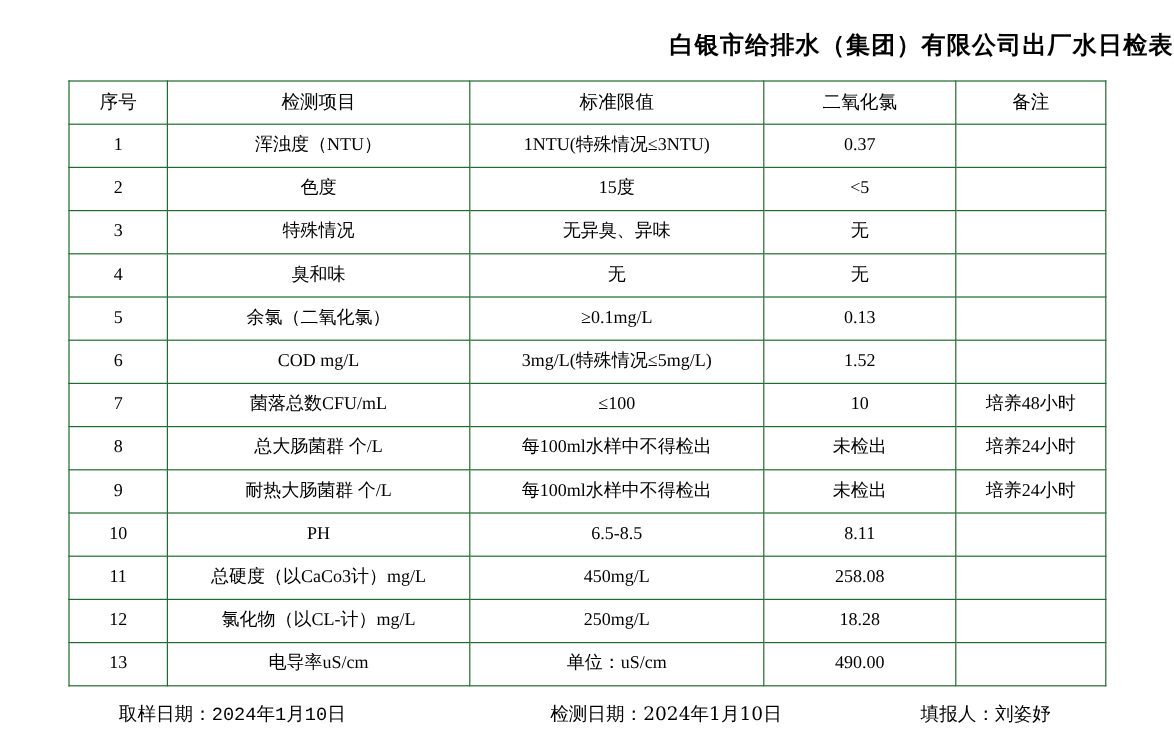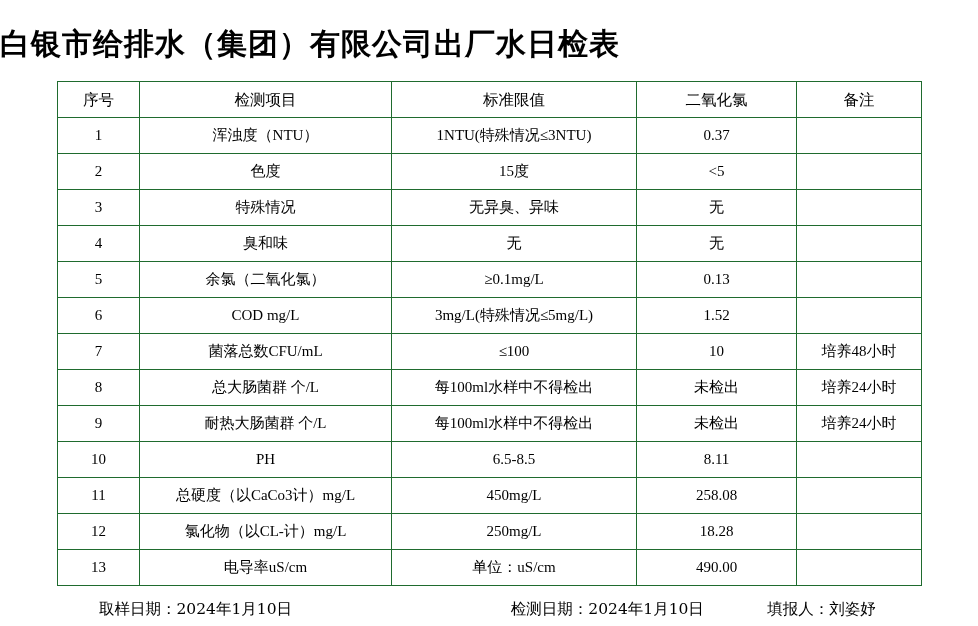--- a/index.html
+++ b/index.html
@@ -14,22 +14,22 @@
     color: #000000;
     overflow: hidden;
   }
   .page {
     position: relative;
     width: 978px;
     height: 626px;
     box-sizing: border-box;
   }
   .title {
-    text-align: left;
-    font-size: 30px;
+    text-align: right;
+    font-size: 20px;
     font-weight: bold;
     letter-spacing: 1px;
     padding-top: 24px;
     padding-bottom: 16px;
     font-family: "DejaVu Serif", "Liberation Serif", serif;
   }
   .table-wrap {
     padding: 0 57px;
   }
   table.report {
@@ -71,22 +71,22 @@
     font-family: "DejaVu Serif", "Liberation Serif", serif;
     font-size: 15px;
   }
   .footer {
     display: flex;
     padding: 0 57px;
     margin-top: 13px;
     font-size: 15.5px;
     font-family: "DejaVu Serif", "Liberation Serif", serif;
   }
-  .footer .f1 { width: 330px; text-align: left; padding-left: 42px; }
-  .footer .f2 { width: 320px; text-align: right; }
+  .footer .f1 { width: 330px; text-align: left; padding-left: 42px; font-family: Liberation Mono, monospace; }
+  .footer .f2 { width: 320px; text-align: center; }
   .footer .f3 { width: 214px; text-align: center; padding-left: 18px; }
 </style>
 </head>
 <body>
 
 <div class="page">
 
   <div class="title">白银市给排水（集团）有限公司出厂水日检表</div>
 
   <div class="table-wrap">

